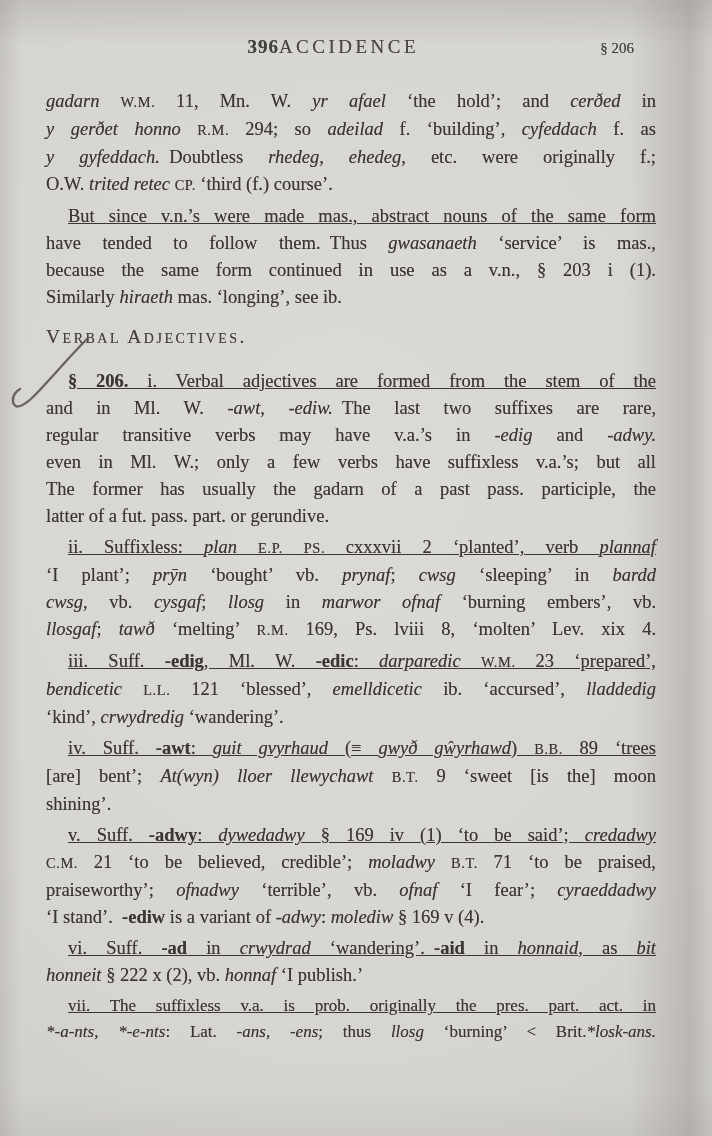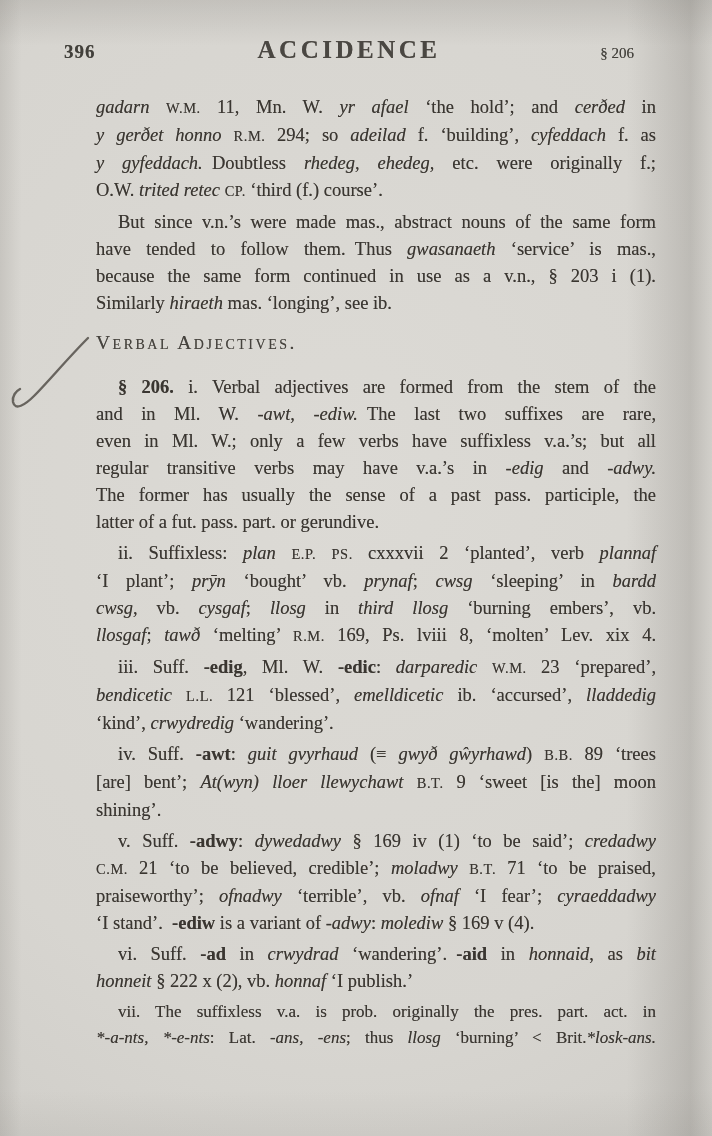--- a/index.html
+++ b/index.html
@@ -14,34 +14,34 @@
     background:
       linear-gradient(to right, rgba(110,106,100,0.16), rgba(110,106,100,0) 3%, rgba(110,106,100,0) 88%, rgba(95,91,85,0.22) 97%, rgba(150,146,140,0.10)),
       linear-gradient(to bottom, rgba(105,101,95,0.18), rgba(105,101,95,0) 4%, rgba(105,101,95,0) 96%, rgba(105,101,95,0.08)),
       radial-gradient(ellipse 120% 90% at 48% 42%, #dcdad5 0%, #d7d5d0 55%, #c9c7c2 100%);
     text-shadow:0 0 0.6px rgba(58,54,49,0.55);
   }
   .header{
     display:grid;grid-template-columns:1fr auto 1fr;align-items:baseline;
     padding:36px 78px 0 64px;font-size:19px;color:#42403b;
   }
-  .pgnum{font-weight:600;letter-spacing:1px;}
-  .runtitle{letter-spacing:3.5px;font-size:25px;font-weight:700;color:#4a4742;}
+  .pgnum{font-weight:600;letter-spacing:1px;text-align:right;}
+  .runtitle{letter-spacing:3.5px;font-size:19px;font-weight:400;color:#4a4742;}
   .secref{text-align:right;font-size:15px;}
   .text-block{
-    margin-top:30px;padding:0 56px 0 96px;
+    margin-top:30px;padding:0 56px 0 46px;
     font-size:18.5px;line-height:27px;
   }
   .para{margin:0 0 4px 0;}
   .line{
     text-align:justify;text-align-last:justify;text-justify:inter-word;
     min-height:27px;
   }
   .line.lastline{text-align-last:left;}
-  .line.indent{text-indent:22px;}
+  .line.indent{text-indent:22px;text-decoration:underline;}
   .heading{
     margin:12px 0 18px 0;text-align:left;
     font-variant:small-caps;letter-spacing:2.5px;font-size:19.5px;color:#46433e;
   }
   .para.note{font-size:17px;line-height:26px;}
   .para.note .line{min-height:26px;}
   .it{font-style:italic;}
   .bd{font-weight:bold;}
   .sc{font-size:0.78em;letter-spacing:0.6px;}
   .un{text-decoration-thickness:1px;text-underline-offset:2px;text-decoration-color:#6d675f;}
@@ -72,29 +72,29 @@
       <div class="para std">
         <div class="line indent"><span>But since v.n.’s were made mas., abstract nouns of the same form</span></div>
         <div class="line"><span>have tended to follow them. Thus </span><span class="it">gwasanaeth </span><span>‘service’ is mas.,</span></div>
         <div class="line"><span>because the same form continued in use as a v.n., § 203 i (1).</span></div>
         <div class="line lastline"><span>Similarly </span><span class="it">hiraeth </span><span>mas. ‘longing’, see ib.</span></div>
       </div>
       <div class="heading">Verbal Adjectives.</div>
       <div class="para std">
         <div class="line indent"><span class="bd">§ 206. </span><span>i. Verbal adjectives are formed from the stem of the</span></div>
         <div class="line"><span>and in Ml. W. </span><span class="it">-awt, -ediw.</span><span> The last two suffixes are rare,</span></div>
+        <div class="line"><span>regular transitive verbs may have v.a.’s in </span><span class="it">-edig</span><span> and </span><span class="it">-adwy.</span></div>
         <div class="line"><span>even in Ml. W.; only a few verbs have suffixless v.a.’s; but all</span></div>
-        <div class="line"><span>regular transitive verbs may have v.a.’s in </span><span class="it">-edig</span><span> and </span><span class="it">-adwy.</span></div>
-        <div class="line"><span>The former has usually the sense of a past pass. participle, the</span></div>
+        <div class="line"><span>The former has usually the gadarn of a past pass. participle, the</span></div>
         <div class="line lastline"><span>latter of a fut. pass. part. or gerundive.</span></div>
       </div>
       <div class="para std">
         <div class="line indent"><span>ii. Suffixless: </span><span class="it">plan </span><span class="sc">E.P. PS. </span><span>cxxxvii 2 ‘planted’, verb </span><span class="it">plannaf</span></div>
         <div class="line"><span>‘I plant’; </span><span class="it">prȳn </span><span>‘bought’ vb. </span><span class="it">prynaf</span><span>; </span><span class="it">cwsg </span><span>‘sleeping’ in </span><span class="it">bardd</span></div>
-        <div class="line"><span class="it">cwsg,</span><span> vb. </span><span class="it">cysgaf</span><span>; </span><span class="it">llosg</span><span> in </span><span class="it">third llosg </span><span>‘burning embers’, vb.</span></div>
+        <div class="line"><span class="it">cwsg,</span><span> vb. </span><span class="it">cysgaf</span><span>; </span><span class="it">llosg</span><span> in </span><span class="it">marwor ofnaf </span><span>‘burning embers’, vb.</span></div>
         <div class="line"><span class="it">llosgaf</span><span>; </span><span class="it">tawð </span><span>‘melting’ </span><span class="sc">R.M. </span><span>169, Ps. lviii 8, ‘molten’ Lev. xix 4.</span></div>
       </div>
       <div class="para std">
         <div class="line indent"><span>iii. Suff. </span><span class="bd">-edig</span><span>, Ml. W. </span><span class="bd">-edic</span><span>: </span><span class="it">darparedic </span><span class="sc">W.M. </span><span>23 ‘prepared’,</span></div>
         <div class="line"><span class="it">bendicetic </span><span class="sc">L.L. </span><span>121 ‘blessed’, </span><span class="it">emelldicetic </span><span>ib. ‘accursed’, </span><span class="it">lladdedig</span></div>
         <div class="line lastline"><span>‘kind’, </span><span class="it">crwydredig </span><span>‘wandering’.</span></div>
       </div>
       <div class="para std">
         <div class="line indent"><span>iv. Suff. </span><span class="bd">-awt</span><span>: </span><span class="it">guit gvyrhaud </span><span>(≡ </span><span class="it">gwyð gŵyrhawd</span><span>) </span><span class="sc">B.B. </span><span>89 ‘trees</span></div>
         <div class="line"><span>[are] bent’; </span><span class="it">At(wyn) lloer llewychawt </span><span class="sc">B.T. </span><span>9 ‘sweet [is the] moon</span></div>

